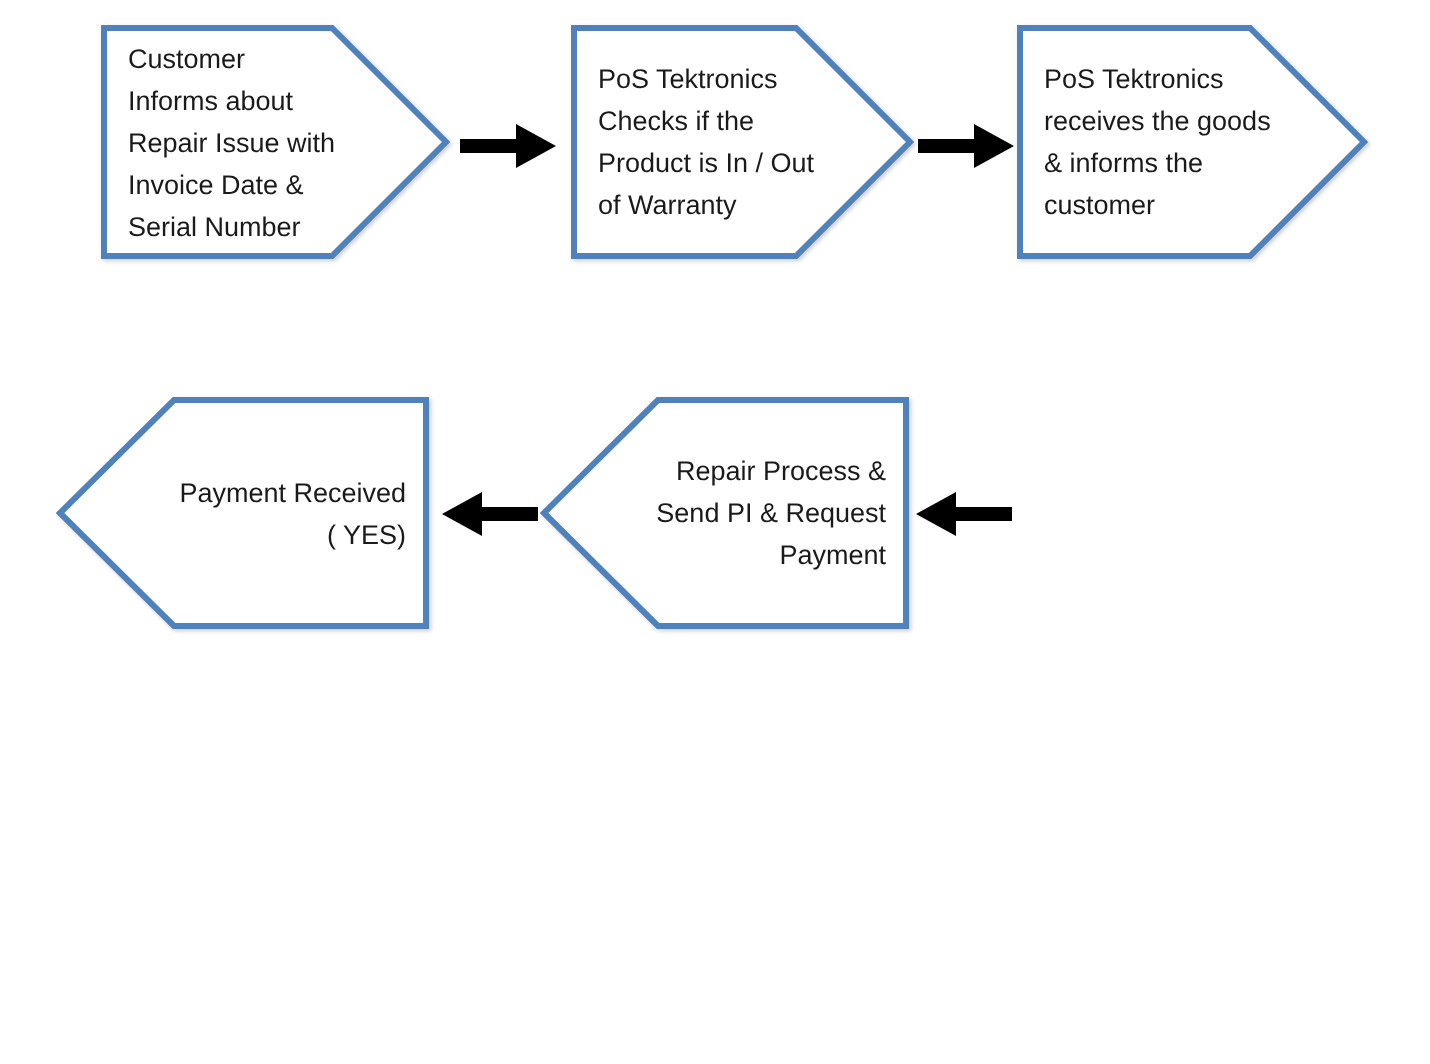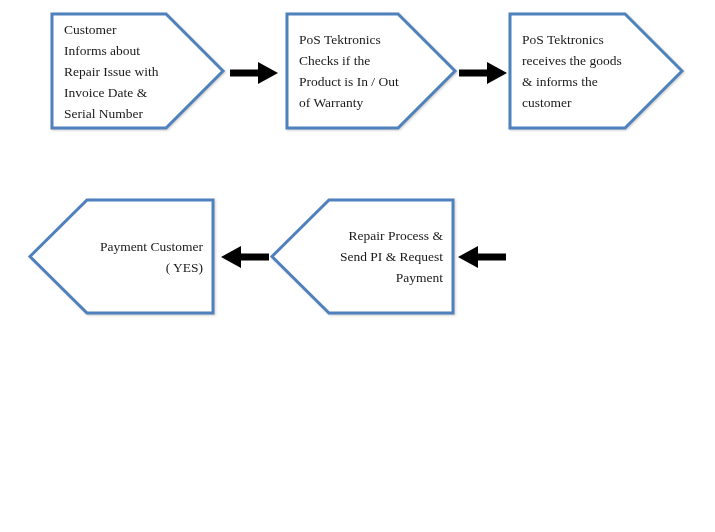--- a/index.html
+++ b/index.html
@@ -5,21 +5,21 @@
   :root{
     --shape-border:#4F81BD;
     --shape-fill:#FFFFFF;
     --arrow:#000000;
     --text:#1A1A1A;
     --bg:#FFFFFF;
   }
   html,body{margin:0;padding:0;background:var(--bg);}
   .canvas{
     position:relative;width:715px;height:392px;background:var(--bg);
-    font-family:Liberation Serif, serif;color:var(--text);overflow:hidden;
+    font-family:Liberation Sans, sans-serif;color:var(--text);overflow:hidden;
   }
   .node{position:absolute;}
   .node svg.shape{
     position:absolute;left:0;top:0;overflow:visible;display:block;
     filter:drop-shadow(1.5px 1.5px 1px rgba(90,90,90,0.30));
   }
   .node svg.shape polygon{
     fill:var(--shape-fill);
     stroke:var(--shape-border);
     stroke-width:3;
@@ -78,21 +78,21 @@
     <div class="label">PoS Tektronics
 receives the goods
 &amp; informs the
 customer</div>
   </div>
 
   <div class="node dir-left" style="left:30px;top:200px;width:183px;height:113px">
     <svg class="shape" width="183" height="113" viewBox="0 0 183 113">
       <polygon points="183,0 57,0 0,56.5 57,113 183,113"></polygon>
     </svg>
-    <div class="label">Payment Customer
+    <div class="label">Payment Received
 ( YES)</div>
   </div>
 
   <svg class="arrow" style="left:221px;top:244px" width="48" height="26" viewBox="0 0 48 26">
     <polygon points="48,9.5 20,9.5 20,2 0,13 20,24 20,16.5 48,16.5"></polygon>
   </svg>
 
   <div class="node dir-left" style="left:272px;top:200px;width:181px;height:113px">
     <svg class="shape" width="181" height="113" viewBox="0 0 181 113">
       <polygon points="181,0 57,0 0,56.5 57,113 181,113"></polygon>

